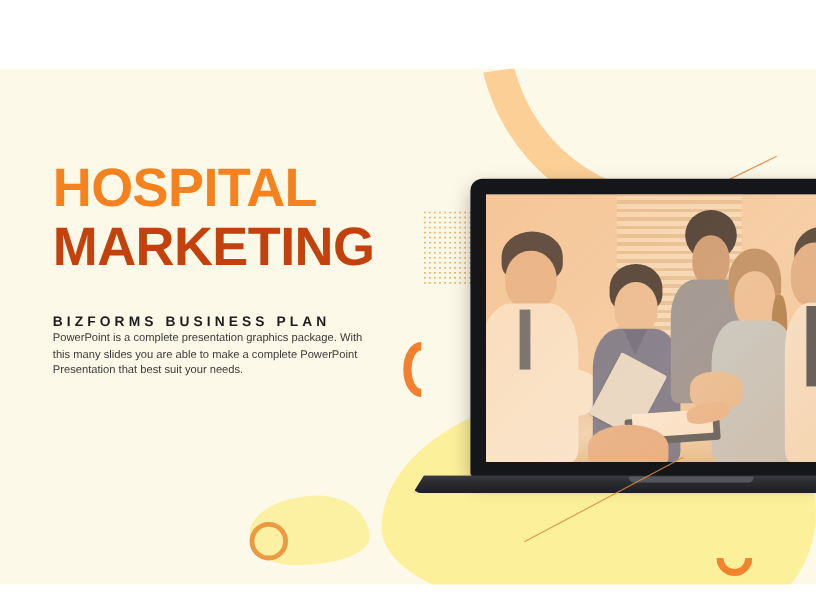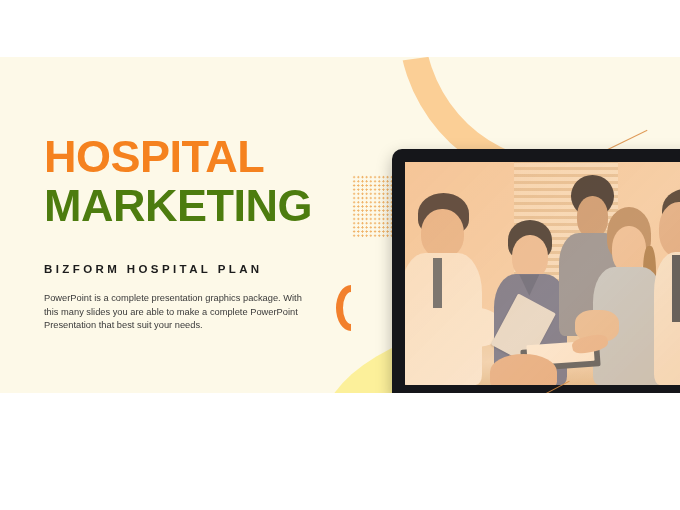--- a/index.html
+++ b/index.html
@@ -1,20 +1,20 @@
 <!DOCTYPE html>
 <html><head>
 <meta charset="utf-8">
 <style>
   * { margin:0; padding:0; box-sizing:border-box; }
   html,body { width:680px; height:510px; background:#ffffff; overflow:hidden; }
   body { font-family:"Liberation Sans", sans-serif; }
 
   #slide-frame{
-    position:absolute; left:0; top:57px; width:680px; height:336px;
+    position:absolute; left:0; top:57px; width:680px; height:430px;
     background:#fdf9e8; overflow:hidden;
   }
 
   
   .decor{ position:absolute; pointer-events:none; }
 
   
   #band-arc{
     left:398px; top:-200px; width:320px; height:330px;
     border:26px solid #fbcf96; border-radius:50%;
@@ -181,28 +181,28 @@
   }
   .photo-wash2{
     position:absolute; inset:0;
     background:rgba(255,233,206,.22);
   }
 
   
   #text-block{ position:absolute; left:44px; top:75px; width:290px; }
   .title-line{
     font-weight:bold; font-size:45px; line-height:49px;
-    letter-spacing:-0.5px; color:#4d7c0f;
+    letter-spacing:-0.5px; color:#c2410c;
   }
   #title-1{ color:#f5821f; }
   #subtitle{
     margin-top:33px; font-size:11.5px; font-weight:bold; letter-spacing:3.4px; color:#1c1c1c;
   }
   #body-text{
-    margin-top:17px; font-size:9.3px; line-height:13.6px; color:#3a3a3a; width:268px;
+    font-size:9.3px; line-height:13.6px; color:#3a3a3a; width:268px;
   }
   #brand{ margin-top:31px; font-size:11.5px; font-weight:bold; letter-spacing:.3px; color:#111; }
 </style>
 </head>
 <body>
 
 <div id="slide-frame">
 
   <div class="decor" id="band-arc"></div>
   <div class="decor" id="dot-grid"></div>
@@ -270,17 +270,17 @@
     <div id="laptop-base"></div>
     <div id="laptop-notch"></div>
   </div>
 
   <div class="decor" id="u-arc"></div>
   <div class="decor hairline" id="hairline-bottom"></div>
 
   <div id="text-block">
     <div class="title-line" id="title-1">HOSPITAL</div>
     <div class="title-line" id="title-2">MARKETING</div>
-    <div id="subtitle">BIZFORM HOSPITAL PLAN</div>
+    <div id="subtitle">BIZFORMS BUSINESS PLAN</div>
     <div id="body-text">PowerPoint is a complete presentation graphics package. With this many slides you are able to make a complete PowerPoint Presentation that best suit your needs.</div>
   </div>
 
 </div>
 
 </body></html>

